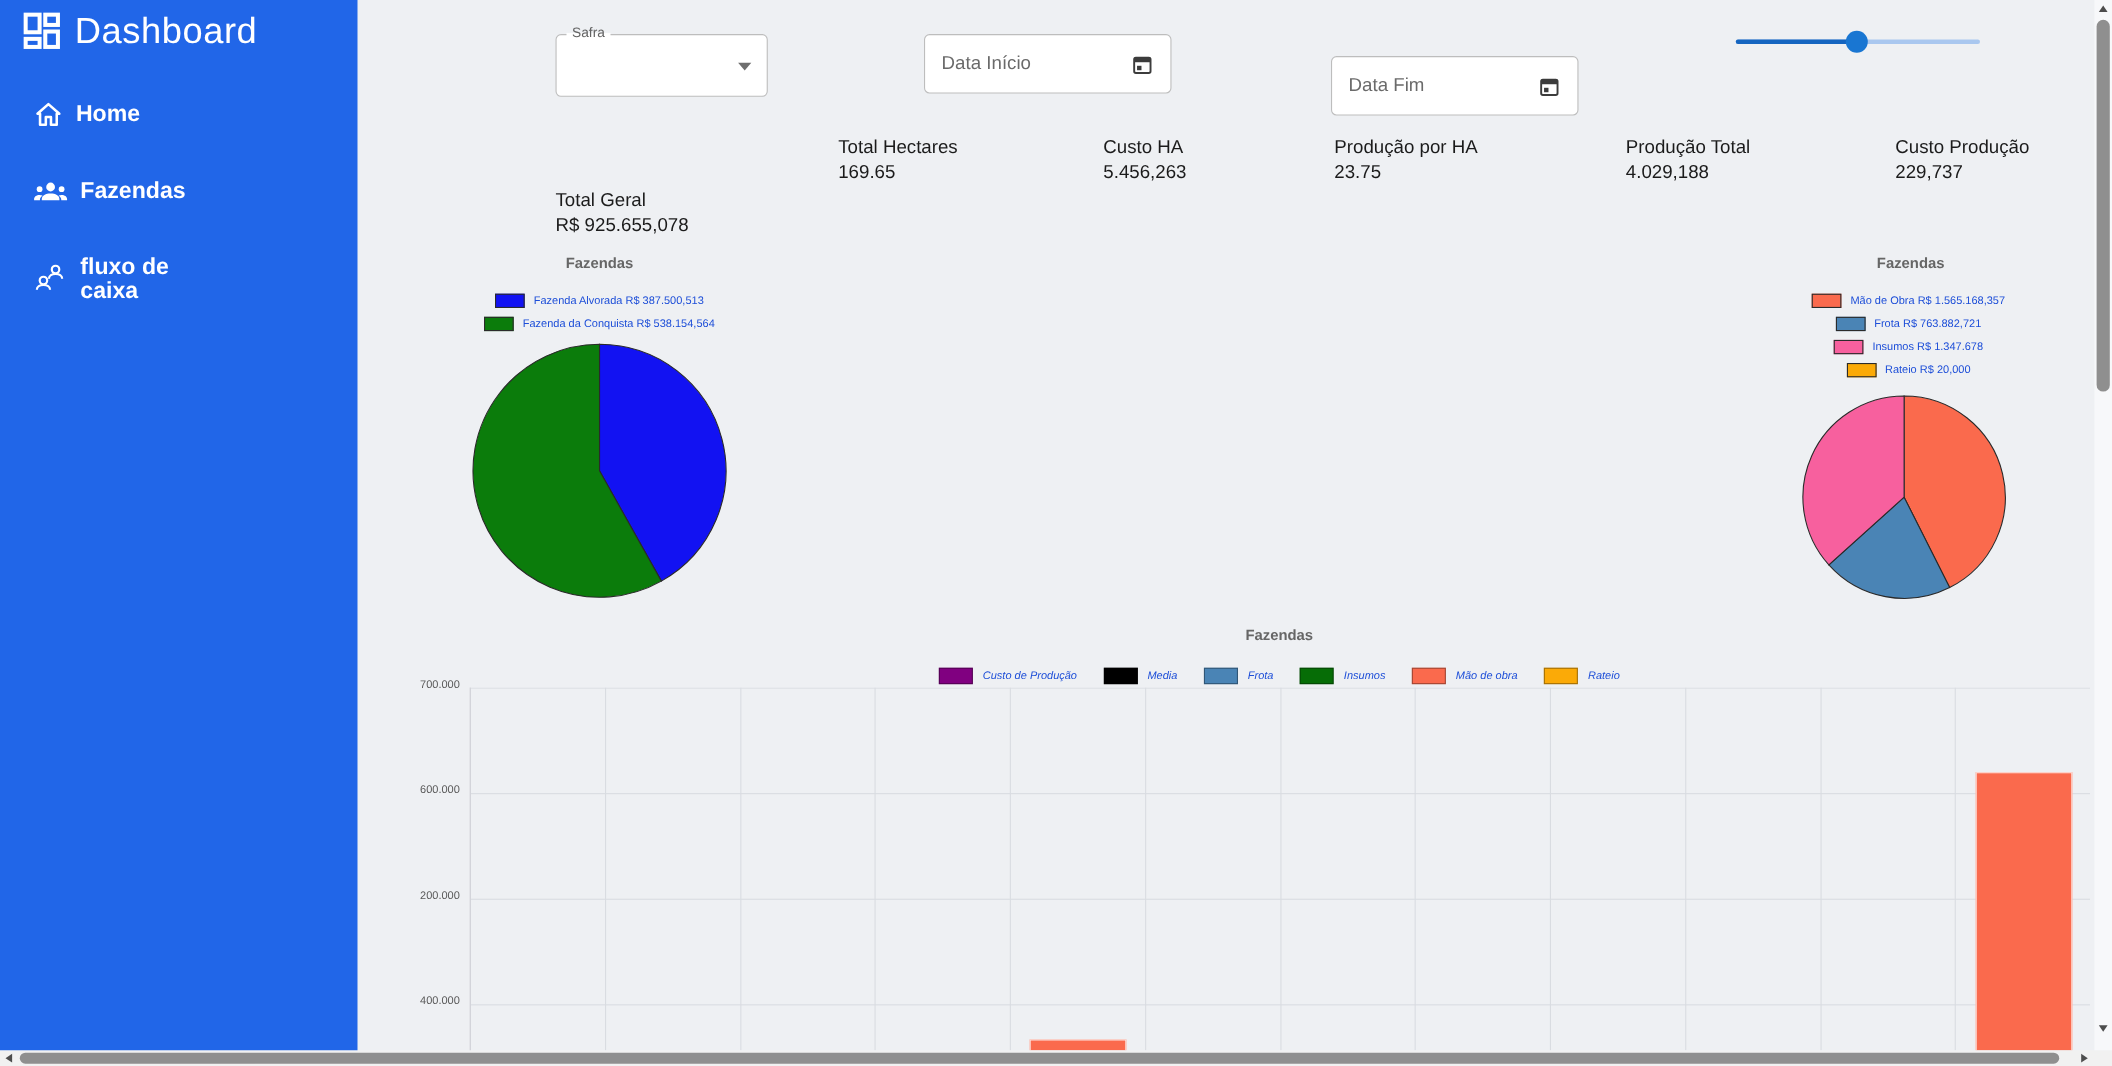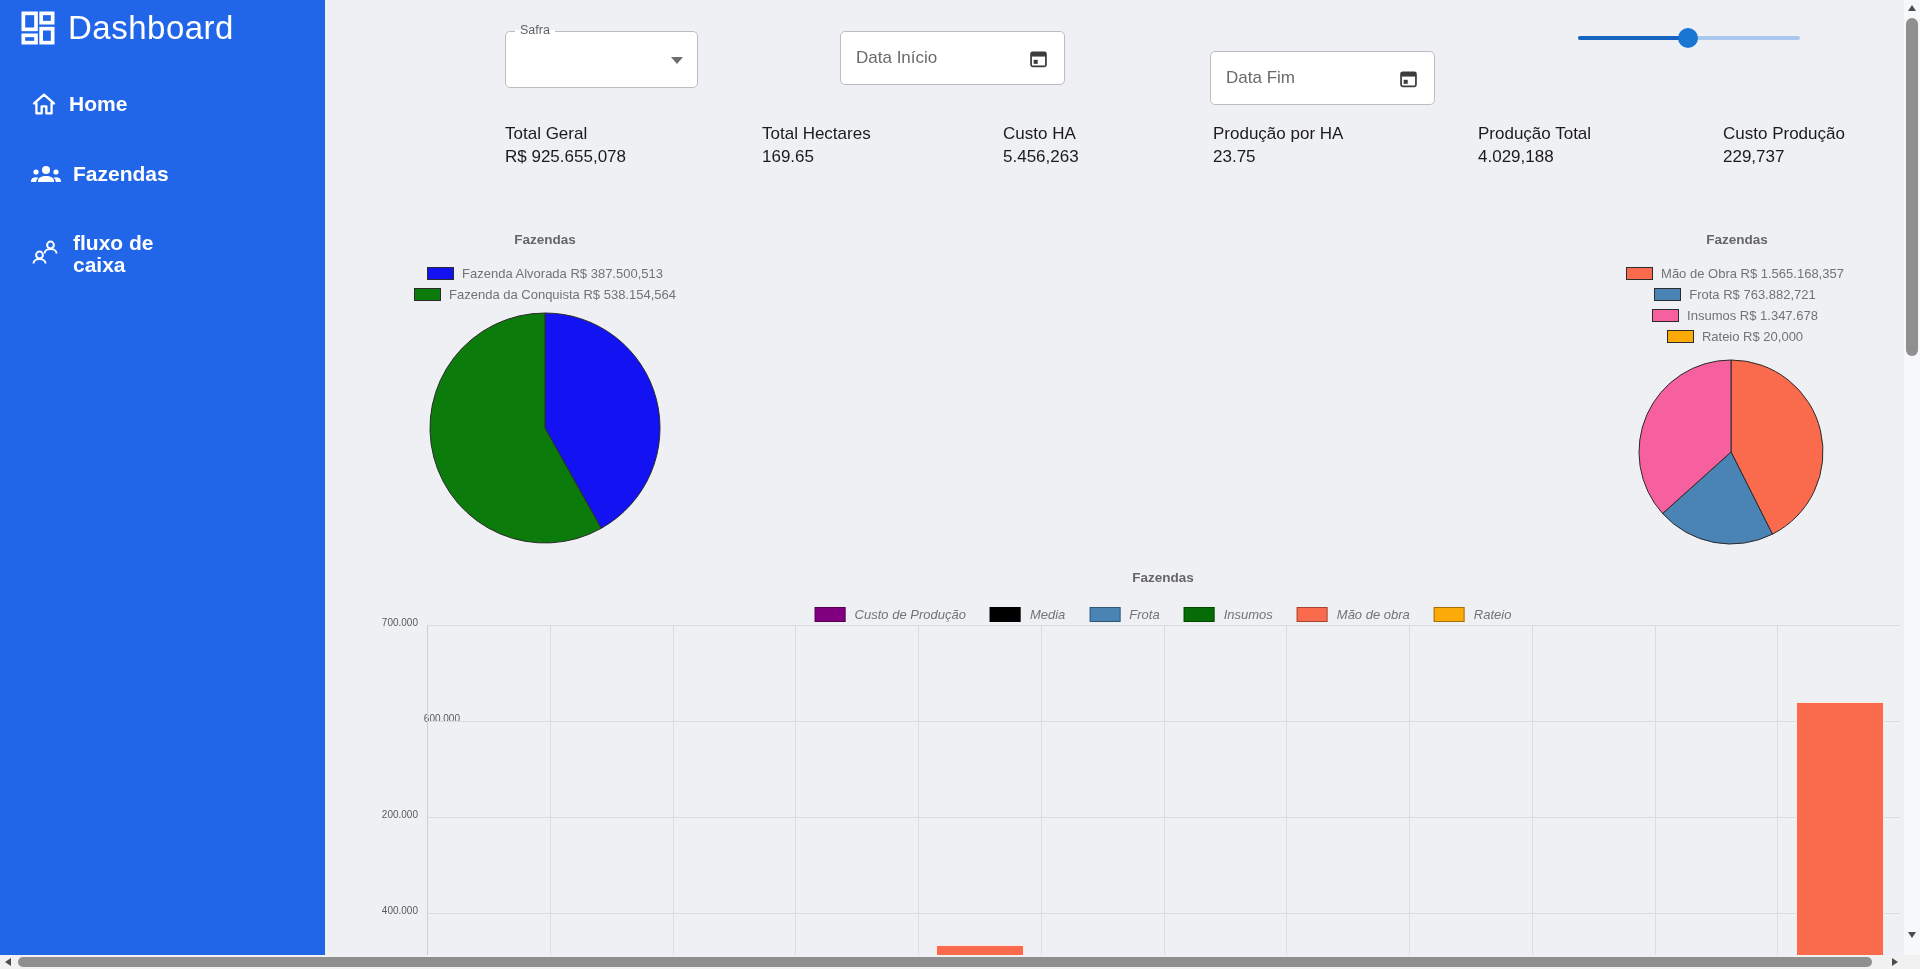--- a/index.html
+++ b/index.html
@@ -30,21 +30,21 @@
   
   .stat { position:absolute; top:122px; }
   .stat .s-label { font-size:17px; color:#1b1b1b; line-height:23px; }
   .stat .s-value { font-size:17px; color:#1b1b1b; line-height:23px; }
 
   
   .chart-title { position:absolute; font-size:13.5px; font-weight:bold; color:#666; transform:translateX(-50%); }
   .lg-col { position:absolute; display:flex; flex-direction:column; align-items:center; }
   .lg-row { display:flex; align-items:center; gap:8px; height:21px; cursor:pointer; }
   .sw { width:27px; height:13px; border:1px solid #2b2b2b; display:inline-block; }
-  .lg-t { font-size:13px; color:#737373; }
+  .lg-t { font-size:10px; color:#1d4ed8; }
   .bar-legend { position:absolute; display:flex; gap:24px; transform:translateX(-50%); }
   .bar-legend .lg-row { gap:9px; }
   .bar-legend .sw { width:31px; height:15px; border:1px solid rgba(0,0,0,.35); }
 
   .pie-svg { position:absolute; }
 
   
   .bar-plot { position:absolute; left:102px; top:625px; width:1473px; height:330px; overflow:hidden; border-left:1px solid #ccced4; }
   .gl-v { position:absolute; top:0; bottom:0; width:1px; background:#d9dce1; }
   .gl-h { position:absolute; left:0; right:0; height:1px; background:#d9dce1; }
@@ -141,21 +141,21 @@
         </g>
       </svg>
     </div>
 
     <div class="slider-wrap">
       <div class="slider-track"></div>
       <div class="slider-fill" id="slider-fill" style="width: 49.5%; background-color: rgb(21, 101, 192);"></div>
       <div class="slider-thumb" id="slider-thumb" style="left: 49.5%; background-color: rgb(25, 118, 210);"></div>
     </div>
 
-    <div class="stat" style="left:180px;">
+    <div class="stat" style="left:180px;margin-top:48px;">
       <div class="s-label">Total Geral</div>
       <div class="s-value">R$ 925.655,078</div>
     </div>
     <div class="stat" style="left:437px;">
       <div class="s-label">Total Hectares</div>
       <div class="s-value">169.65</div>
     </div>
     <div class="stat" style="left:678px;">
       <div class="s-label">Custo HA</div>
       <div class="s-value">5.456,263</div>
@@ -236,21 +236,21 @@
         <span class="sw" style="background-color: rgb(250, 106, 77);"></span>
         <span class="lg-t">Mão de obra</span>
       </div>
       <div class="lg-row">
         <span class="sw" style="background-color: rgb(251, 170, 7);"></span>
         <span class="lg-t">Rateio</span>
       </div>
     </div>
     <div id="bar-ylabels">
         <div class="ytick" style="top: 617px;">700.000</div>
-        <div class="ytick" style="top: 713px; margin-left: 42px;">600.000</div>
+        <div class="ytick" style="top: 713px;">600.000</div>
         <div class="ytick" style="top: 809px;">200.000</div>
         <div class="ytick" style="top: 905px;">400.000</div>
       </div>
     <div class="bar-plot" id="bar-plot">
         <div class="gl-v" style="left: 121.75px;"></div>
         <div class="gl-v" style="left: 244.5px;"></div>
         <div class="gl-v" style="left: 367.25px;"></div>
         <div class="gl-v" style="left: 490px;"></div>
         <div class="gl-v" style="left: 612.75px;"></div>
         <div class="gl-v" style="left: 735.5px;"></div>

